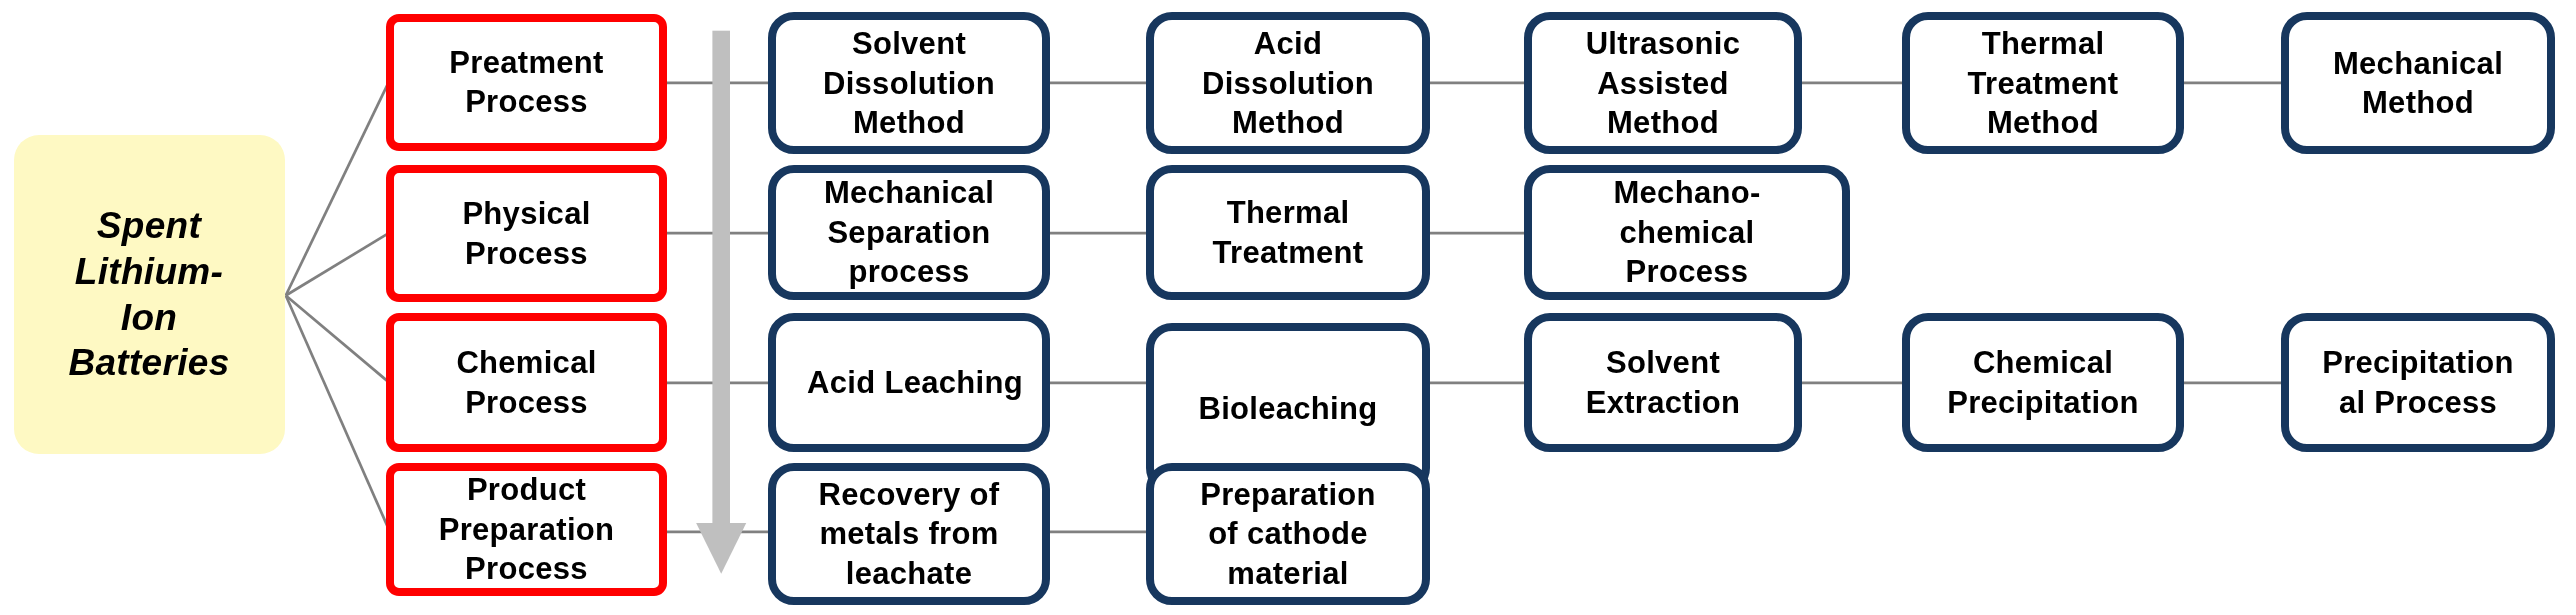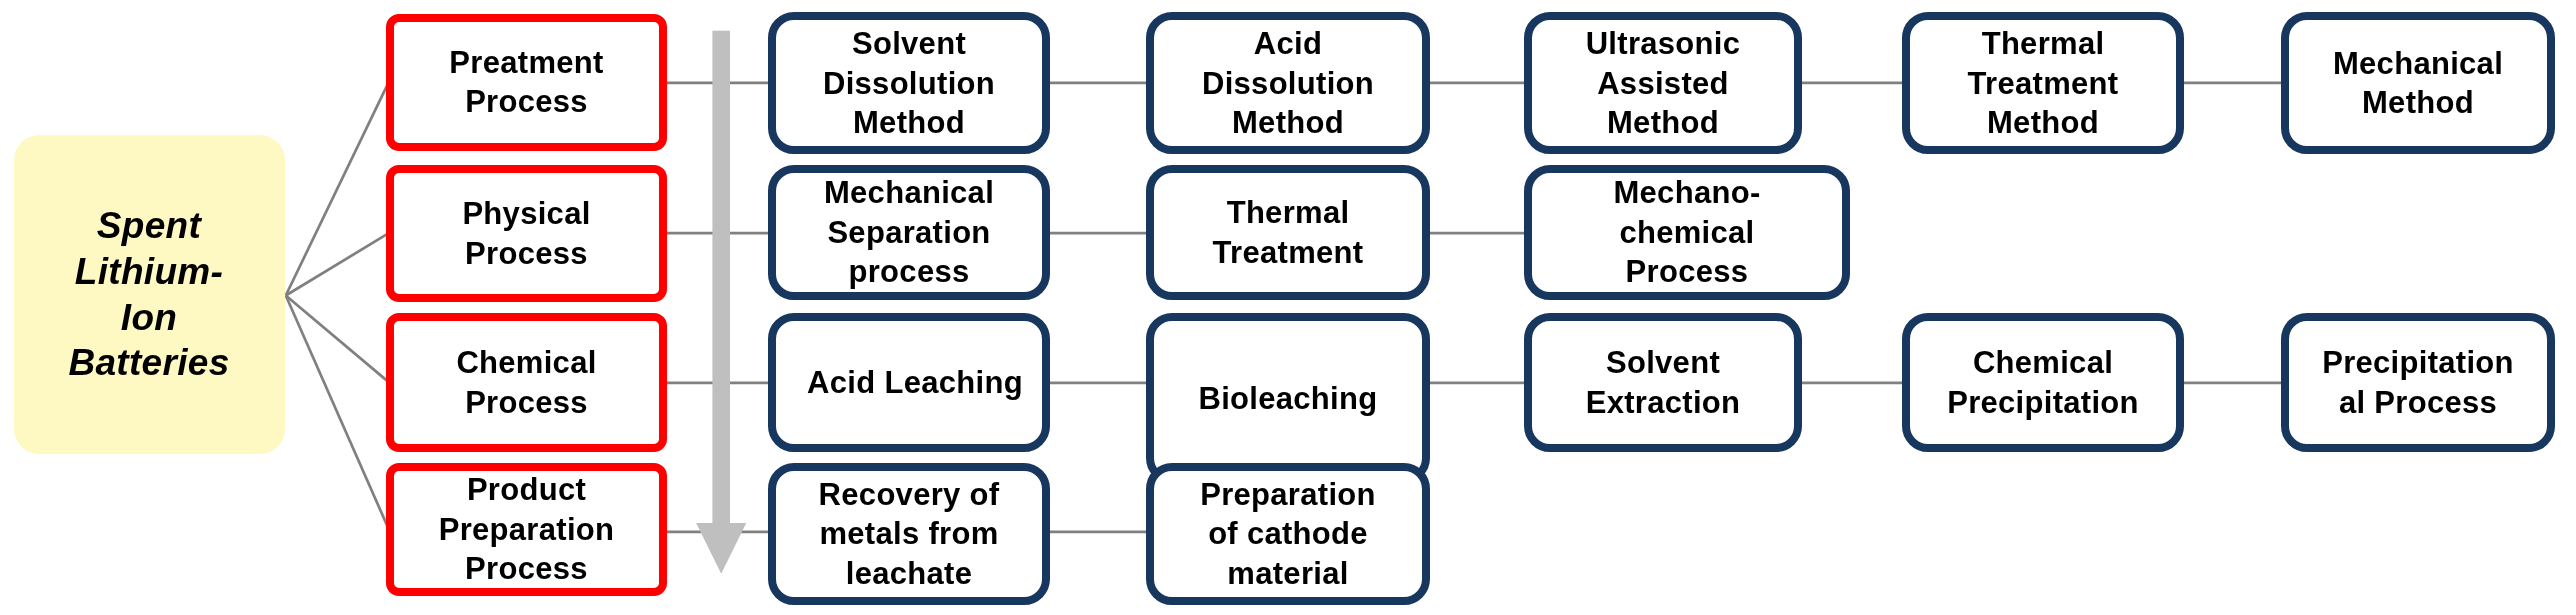--- a/index.html
+++ b/index.html
@@ -118,21 +118,21 @@
   <div class="box method" style="left:768px; top:165px; width:282px; height:135px;">Mechanical
 Separation
 process</div>
   <div class="box method" style="left:1146px; top:165px; width:284px; height:135px;">Thermal
 Treatment</div>
   <div class="box method" style="left:1524px; top:165px; width:326px; height:135px;">Mechano-
 chemical
 Process</div>
 
   <div class="box method" style="left:768px; top:313px; width:282px; height:139px;padding-left:12px;">Acid Leaching</div>
-  <div class="box method" style="left:1146px; top:313px; width:284px; height:171px;">Bioleaching</div>
+  <div class="box method" style="left:1146px; top:323px; width:284px; height:171px;">Bioleaching</div>
   <div class="box method" style="left:1524px; top:313px; width:278px; height:139px;">Solvent
 Extraction</div>
   <div class="box method" style="left:1902px; top:313px; width:282px; height:139px;">Chemical
 Precipitation</div>
   <div class="box method" style="left:2281px; top:313px; width:274px; height:139px;">Precipitation
 al Process</div>
 
   <div class="box method" style="left:768px; top:463px; width:282px; height:142px;">Recovery of
 metals from
 leachate</div>

